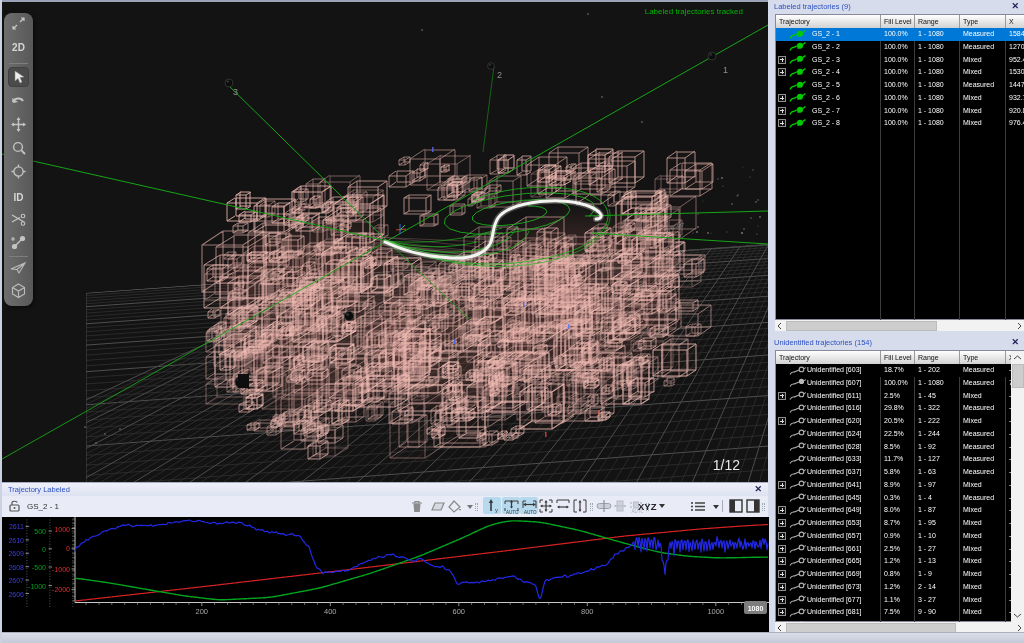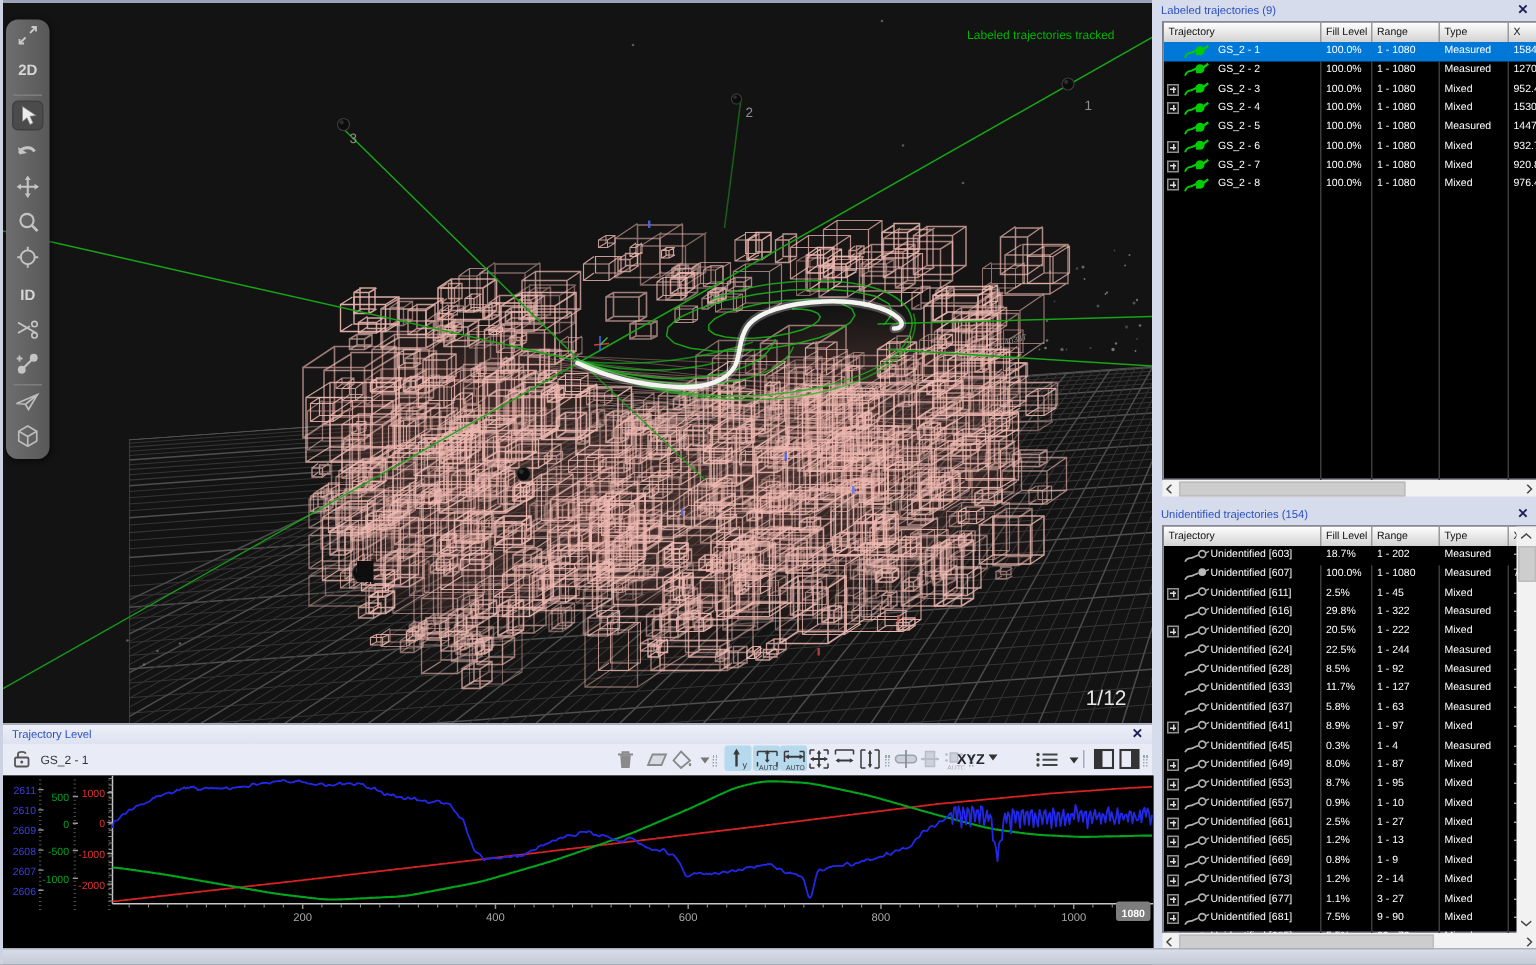--- a/index.html
+++ b/index.html
@@ -1,20 +1,20 @@
 <!DOCTYPE html>
 <html><head><meta charset="utf-8"><title>t</title><style>
 *{margin:0;padding:0;box-sizing:border-box}
 html,body{width:1024px;height:643px;overflow:hidden;background:#cdd3e3;font-family:"Liberation Sans",sans-serif}
 #root{position:relative;width:1024px;height:643px}
 .abs{position:absolute}
 #viewport{left:2px;top:2px;width:766px;height:481px;background:#131313;overflow:hidden}
 #topline{left:0;top:0;width:770px;height:2px;background:#9ba3b8}
-#vp-label{right:25px;top:17px;color:#00b400;font-size:8px}
-#frame{right:17px;bottom:10px;color:#e8e8e8;font-size:14px}
+#vp-label{right:25px;top:5px;color:#00b400;font-size:8px}
+#frame{right:28px;bottom:10px;color:#e8e8e8;font-size:14px}
 
 #ltb{position:absolute;left:4px;top:13px;width:29px;height:293px;background:linear-gradient(90deg,#6e6e6e,#585858);border-radius:8px;box-shadow:1px 1px 4px rgba(0,0,0,0.6)}
 .tbi{position:absolute;left:0;width:29px;text-align:center;color:#cfcfcf}
 .tbtxt{font-weight:bold;font-size:10px;color:#d6d6d6}
 #selbtn{position:absolute;left:4px;top:54px;width:21px;height:20px;background:#4b4b4b;border:1px solid #404040;border-radius:4px}
 .tsep{position:absolute;left:5px;width:19px;height:1px;background:#7e7e7e}
 
 #rightcol{left:768px;top:0;width:256px;height:643px;background:#d7dcec}
 .ptitle{position:absolute;left:6px;height:14px;color:#2b50c0;font-size:7.5px;line-height:14px}
 .pclose{position:absolute;right:5px;top:2px;color:#1c1c55;font-size:9px;font-weight:bold}
@@ -1501,21 +1501,21 @@
         <div class="sbthumb" style="left:11px;top:0.5px;width:170px;height:10px"></div>
         <svg class="abs" style="left:2px;top:3px" width="6" height="6">
           <path d="M4,0 L1,3 L4,6" stroke="#444" fill="none"></path>
         </svg>
         <svg class="abs" style="right:2px;top:3px" width="6" height="6">
           <path d="M2,0 L5,3 L2,6" stroke="#444" fill="none"></path>
         </svg>
       </div>
     </div>
 <div class="abs" id="ed-title">
-      <div class="ptitle" style="left:8px;top:0">Trajectory Level</div>
+      <div class="ptitle" style="left:8px;top:0">Trajectory Labeled</div>
       <div class="pclose" style="top:1px;right:6px">✕</div>
     </div>
 <div class="abs" id="ed-tbar"></div>
 <div class="abs" id="ed-name">GS_2 - 1</div>
 <svg class="icon" style="left:9px;top:499px" width="12" height="13">
       <rect x="1" y="6" width="9" height="6" rx="1" stroke="#555" stroke-width="1.2" fill="none"></rect>
       <path d="M3,6 L3,3.5 C3,1.8 8,1.8 8,3.5" stroke="#555" stroke-width="1.2" fill="none"></path>
       <circle cx="5.5" cy="9" r="1" fill="#555"></circle>
     </svg>
     <svg class="icon" style="left:411px;top:500px" width="12" height="13">

